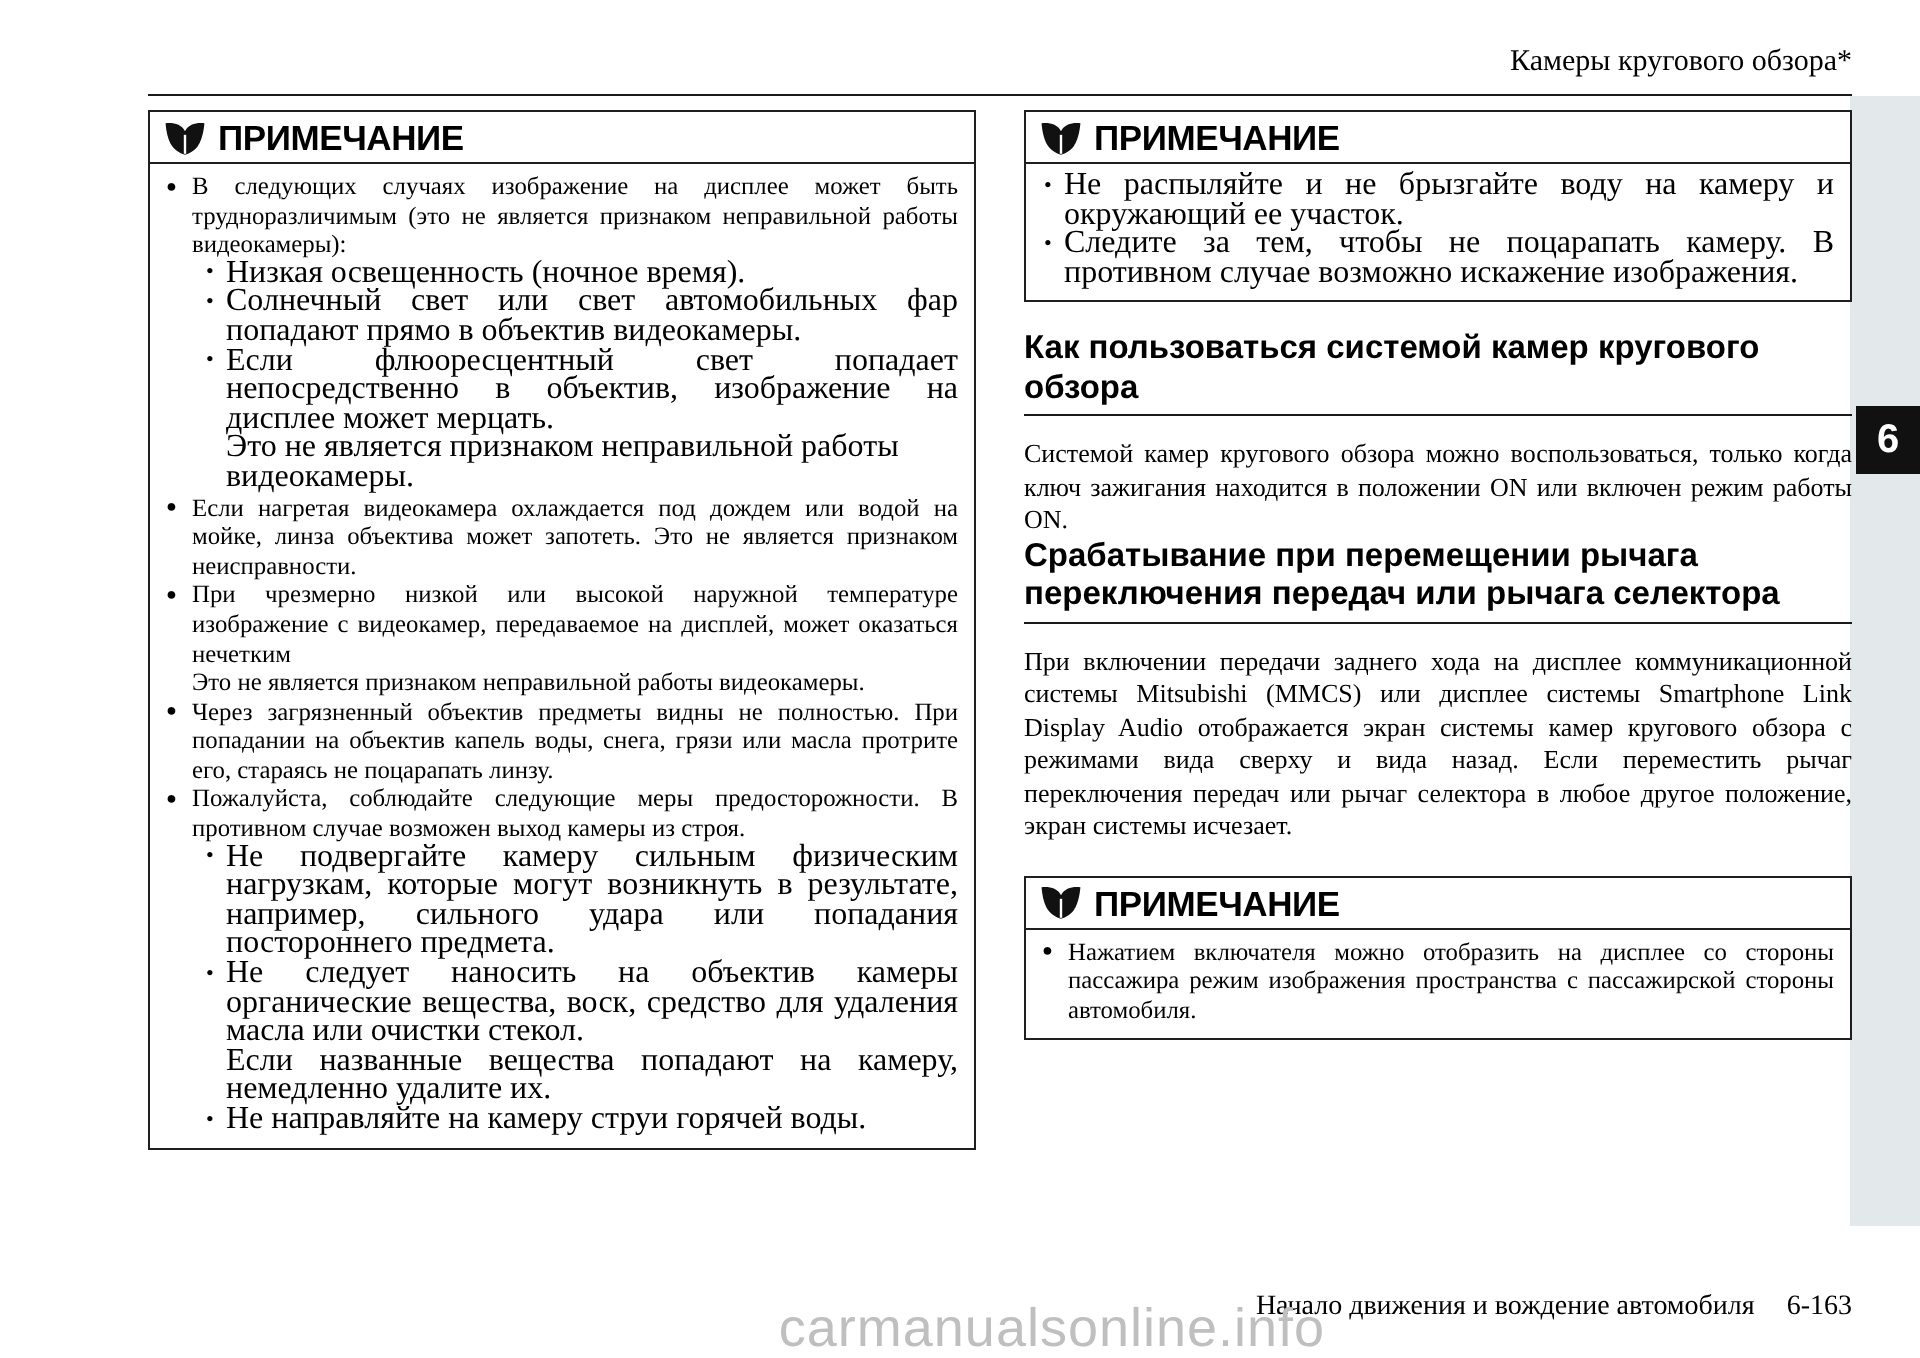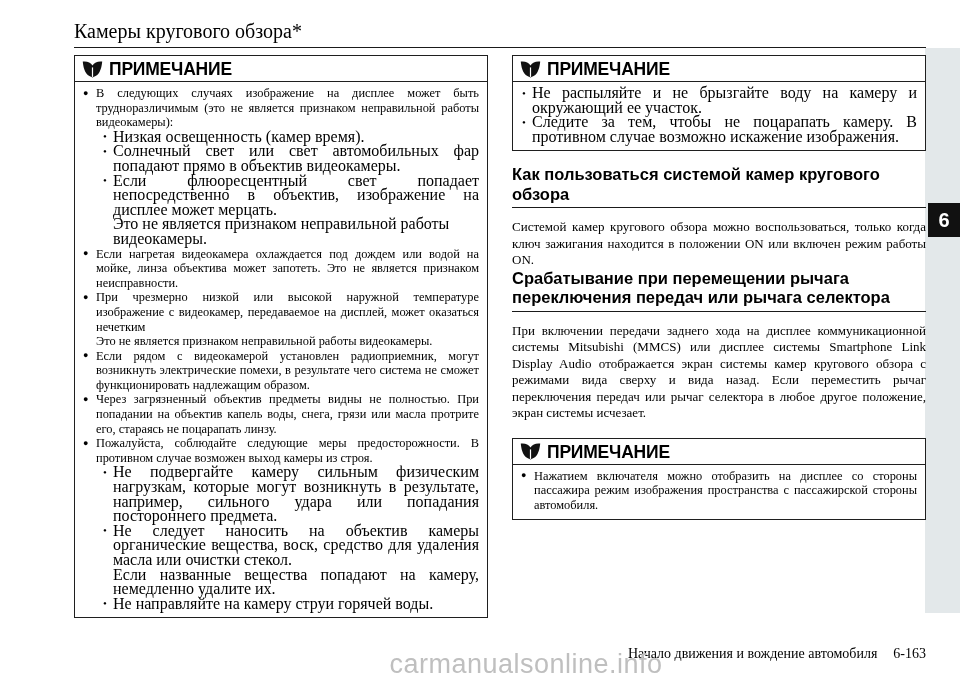--- a/index.html
+++ b/index.html
@@ -48,21 +48,22 @@
     justify-content: center;
     letter-spacing: 0;
   }
 
   
   .header {
     position: absolute;
     left: 74px;
     top: 22px;
     width: 852px;
-    font-size: 20px;
+    text-align: right;
+    font-size: 15px;
     line-height: 18px;
   }
   .header-rule {
     position: absolute;
     left: 74px;
     top: 47px;
     width: 852px;
     height: 0;
     border-top: 1.6px solid #1a1a1a;
   }
@@ -232,44 +233,41 @@
       <div class="note-body">
         <ul class="lvl1">
 
           <li>
             <span>В следующих случаях изображение на дисплее может быть трудноразличимым (это не является признаком неправильной работы видеокамеры):</span>
           </li>
 
           <li class="nobullet">
             <ul class="lvl2">
               <li class="lastline">
-                <span>Низкая освещенность (камер время).</span>
+                <span>Низкая освещенность (ночное время).</span>
               </li>
               <li>
                 <span>Солнечный свет или свет автомобильных фар попадают прямо в объектив видеокамеры.</span>
               </li>
               <li>
                 <span>Если флюоресцентный свет попадает непосредственно в объектив, изображение на дисплее может мерцать.</span>
                 <span class="cont-line lastline">Это не является признаком неправильной работы видеокамеры.</span>
               </li>
             </ul>
           </li>
 
           <li>
             <span>Если нагретая видеокамера охлаждается под дождем или водой на мойке, линза объектива может запотеть. Это не является признаком неисправности.</span>
           </li>
 
           <li>
             <span>При чрезмерно низкой или высокой наружной температуре изображение с видеокамер, передаваемое на дисплей, может оказаться нечетким</span>
             <span class="cont-line lastline">Это не является признаком неправильной работы видеокамеры.</span>
           </li>
 
-          <li>
-            <span>Если рядом с видеокамерой установлен радиоприемник, могут возникнуть электрические помехи, в результате чего система не сможет функционировать надлежащим образом.</span>
-          </li>
 
           <li>
             <span>Через загрязненный объектив предметы видны не полностью. При попадании на объектив капель воды, снега, грязи или масла протрите его, стараясь не поцарапать линзу.</span>
           </li>
 
           <li>
             <span>Пожалуйста, соблюдайте следующие меры предосторожности. В противном случае возможен выход камеры из строя.</span>
           </li>
 
           <li class="nobullet">

